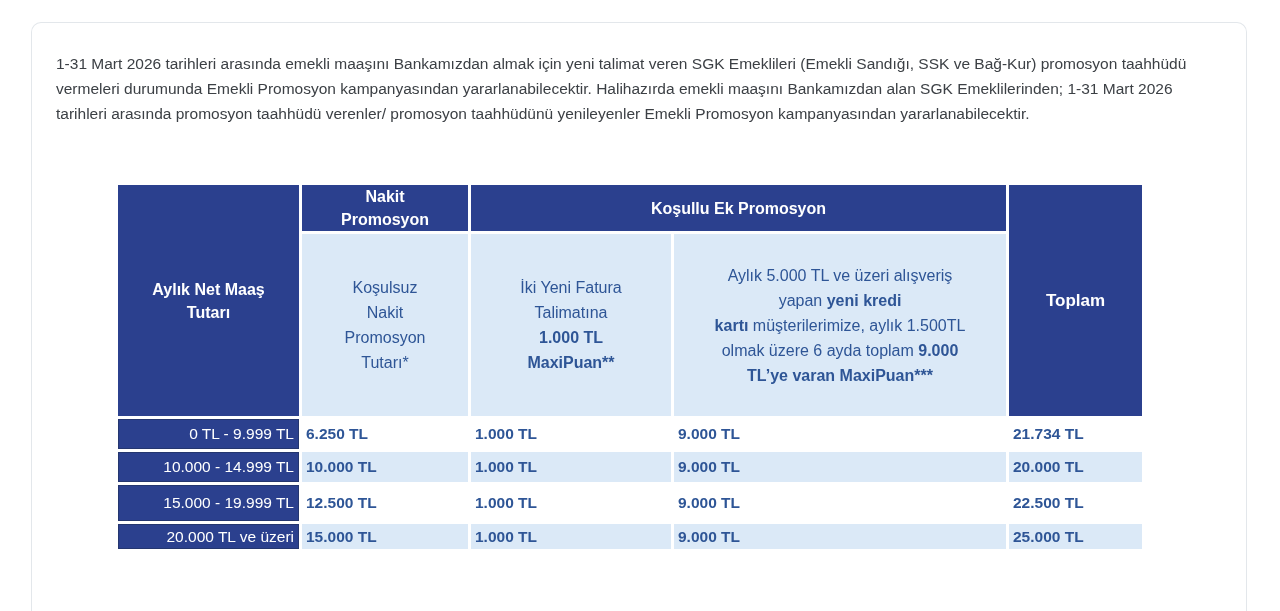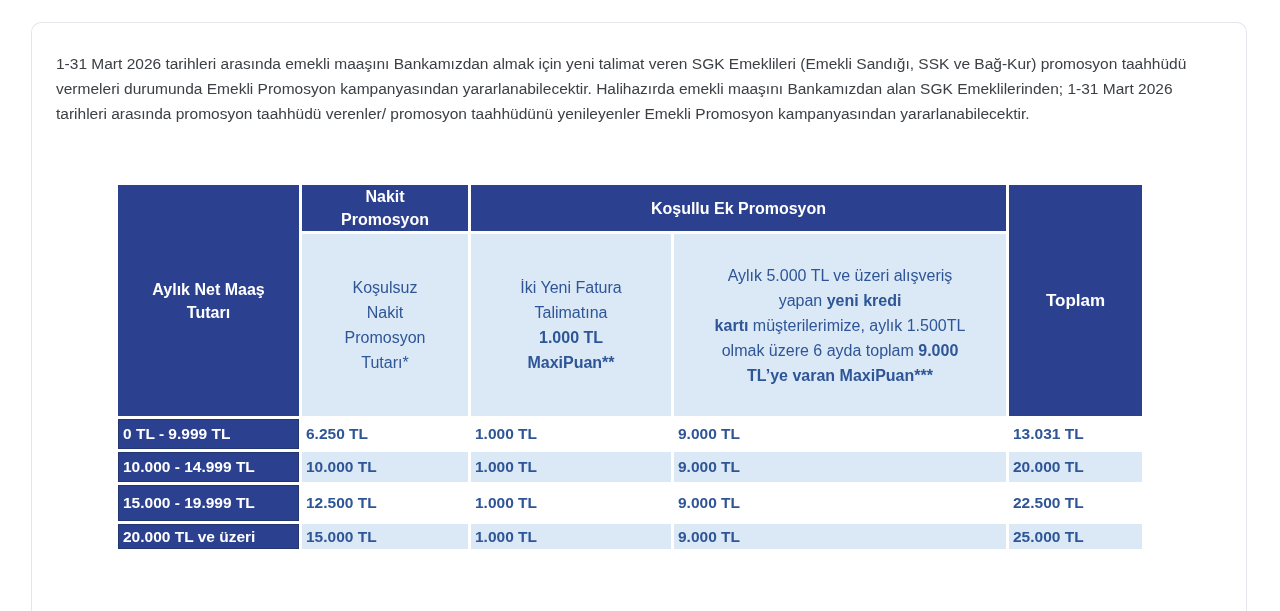--- a/index.html
+++ b/index.html
@@ -49,23 +49,23 @@
     font-size: 16px;
     text-align: center;
     vertical-align: middle;
     line-height: 25px;
   }
   .b { font-weight: bold; }
   .rowlabel {
     background: #2b408e;
     border: 1px solid #24366f;
     color: #ffffff;
-    font-weight: bold;
+    font-weight: normal;
     font-size: 15.5px;
-    text-align: left;
+    text-align: right;
     vertical-align: middle;
   }
   .val {
     background: #ffffff;
     color: #2e5596;
     font-weight: bold;
     font-size: 15.5px;
     text-align: left;
     vertical-align: middle;
   }
@@ -97,21 +97,21 @@
         <td class="sub"><span>İki Yeni Fatura</span><br><span>Talimatına</span><br><span class="b">1.000 TL</span><br><span class="b">MaxiPuan**</span></td>
         <td class="sub"><span>Aylık 5.000 TL ve üzeri alışveriş</span><br><span>yapan </span><span class="b">yeni kredi</span><br><span class="b">kartı</span><span> müşterilerimize, aylık 1.500TL</span><br><span>olmak üzere 6 ayda toplam </span><span class="b">9.000</span><br><span class="b">TL’ye varan MaxiPuan***</span></td>
       </tr>
     </thead>
     <tbody id="table-body">
         <tr>
           <td class="rowlabel" style="height: 30px;">0 TL - 9.999 TL</td>
           <td class="val">6.250 TL</td>
           <td class="val">1.000 TL</td>
           <td class="val">9.000 TL</td>
-          <td class="val">13.031 TL</td>
+          <td class="val">21.734 TL</td>
         </tr>
         <tr class="alt">
           <td class="rowlabel" style="height: 30px; margin-top: 42px;">10.000 - 14.999 TL</td>
           <td class="val">10.000 TL</td>
           <td class="val">1.000 TL</td>
           <td class="val">9.000 TL</td>
           <td class="val">20.000 TL</td>
         </tr>
         <tr>
           <td class="rowlabel" style="height: 36px;">15.000 - 19.999 TL</td>

